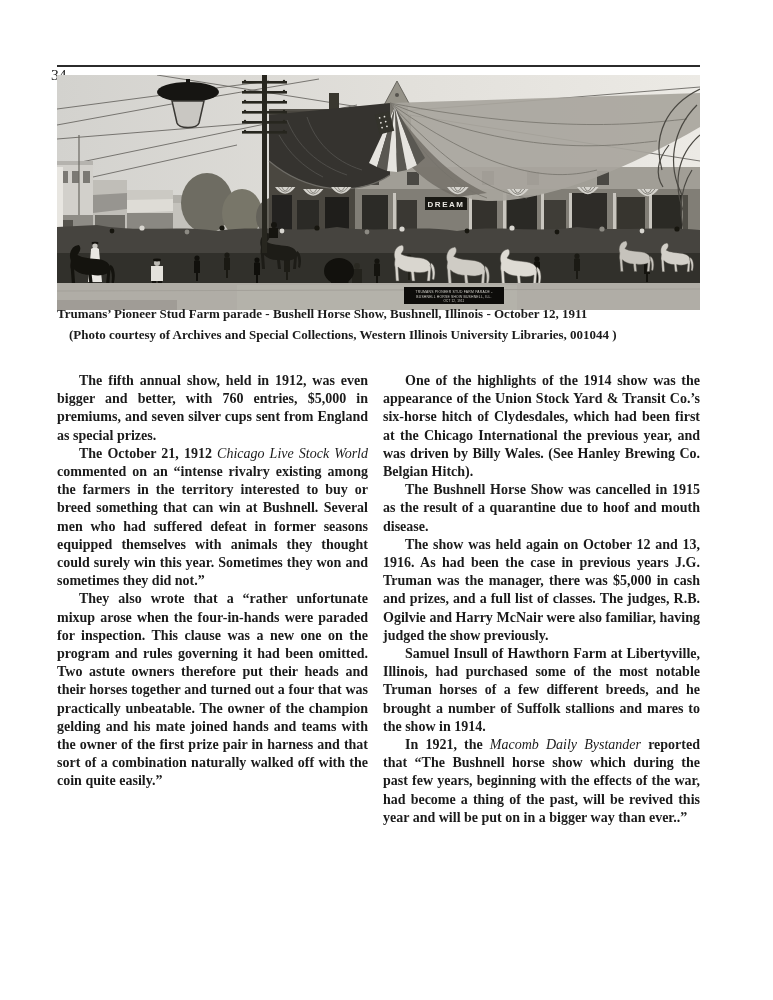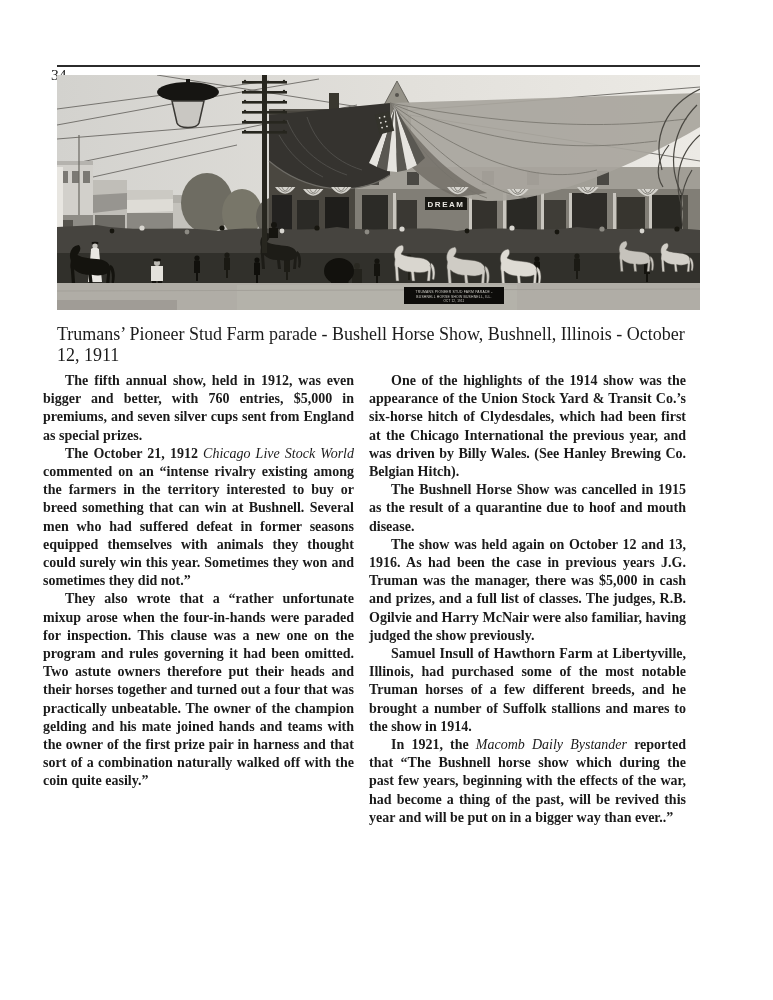--- a/index.html
+++ b/index.html
@@ -4,23 +4,23 @@
 <style>
   html,body{margin:0;padding:0;}
   body{
     width:773px;height:1000px;background:#ffffff;position:relative;
     font-family:"Liberation Serif", serif;color:#1b1b1b;overflow:hidden;
   }
   .page-number{position:absolute;left:51px;top:38px;font-size:15.5px;font-weight:normal;margin-top:28px;}
   .top-rule{position:absolute;left:57px;top:65px;width:643px;height:2px;background:#2b2b2b;}
   .photo-wrap{position:absolute;left:57px;top:75px;width:643px;height:235px;background:#4d7c0f;}
   .photo-wrap svg{display:block;width:643px;height:235px;}
-  .caption{position:absolute;left:57px;top:324px;width:643px;font-weight:normal;font-size:18px;line-height:21px;}
+  .caption{position:absolute;left:57px;top:303px;width:643px;font-weight:bold;font-size:13px;line-height:21px;}
   .caption .line2{padding-left:12px;}
-  .columns{position:absolute;left:43px;top:372px;width:643px;display:flex;justify-content:flex-end;}
+  .columns{position:absolute;left:57px;top:372px;width:643px;display:flex;justify-content:flex-end;}
   .col{flex:0 0 auto;}
   .col.left{width:311px;margin-right:15px;}
   .col.right{width:317px;}
   .col p{margin:0;font-size:14px;font-weight:bold;line-height:18.2px;text-align:justify;text-indent:22px;}
   .col p span.it{font-style:italic;font-weight:normal;}
 </style>
 </head>
 <body>
 
 <div class="page-number">34</div>
@@ -293,20 +293,21 @@
     <rect x="347" y="212" width="100" height="17" fill="#0d0c0a"></rect>
     <text x="397" y="218" text-anchor="middle" font-family="Liberation Sans, sans-serif" font-size="3.4" letter-spacing="0.2" fill="#d3d1cb">TRUMANS PIONEER STUD FARM PARADE -</text>
     <text x="397" y="222.8" text-anchor="middle" font-family="Liberation Sans, sans-serif" font-size="3.4" letter-spacing="0.2" fill="#d3d1cb">BUSHNELL HORSE SHOW BUSHNELL, ILL.</text>
     <text x="397" y="227.4" text-anchor="middle" font-family="Liberation Sans, sans-serif" font-size="3" letter-spacing="0.2" fill="#d3d1cb">OCT 12, 1911</text>
   </g>
 </svg>
 </div>
 
 <div class="caption">
   <div class="line1">Trumans’ Pioneer Stud Farm parade - Bushell Horse Show, Bushnell, Illinois - October 12, 1911</div>
+  <div class="line2">(Photo courtesy of Archives and Special Collections, Western Illinois University Libraries, 001044 )</div>
 </div>
 
 <div class="columns">
   <div class="col left">
       <p><span>The fifth annual show, held in 1912, was even bigger and better, with 760 entries, $5,000 in premiums, and seven silver cups sent from England as special prizes.</span></p>
       <p><span>The October 21, 1912 </span><span class="it">Chicago Live Stock World</span><span> commented on an “intense rivalry existing among the farmers in the territory interested to buy or breed something that can win at Bushnell. Several men who had suffered defeat in former seasons equipped themselves with animals they thought could surely win this year. Sometimes they won and sometimes they did not.”</span></p>
       <p><span>They also wrote that a “rather unfortunate mixup arose when the four-in-hands were paraded for inspection. This clause was a new one on the program and rules governing it had been omitted. Two astute owners therefore put their heads and their horses together and turned out a four that was practically unbeatable. The owner of the champion gelding and his mate joined hands and teams with the owner of the first prize pair in harness and that sort of a combination naturally walked off with the coin quite easily.”</span></p>
     </div>
   <div class="col right">
       <p><span>One of the highlights of the 1914 show was the appearance of the Union Stock Yard &amp; Transit Co.’s six-horse hitch of Clydesdales, which had been first at the Chicago International the previous year, and was driven by Billy Wales. (See Hanley Brewing Co. Belgian Hitch).</span></p>

